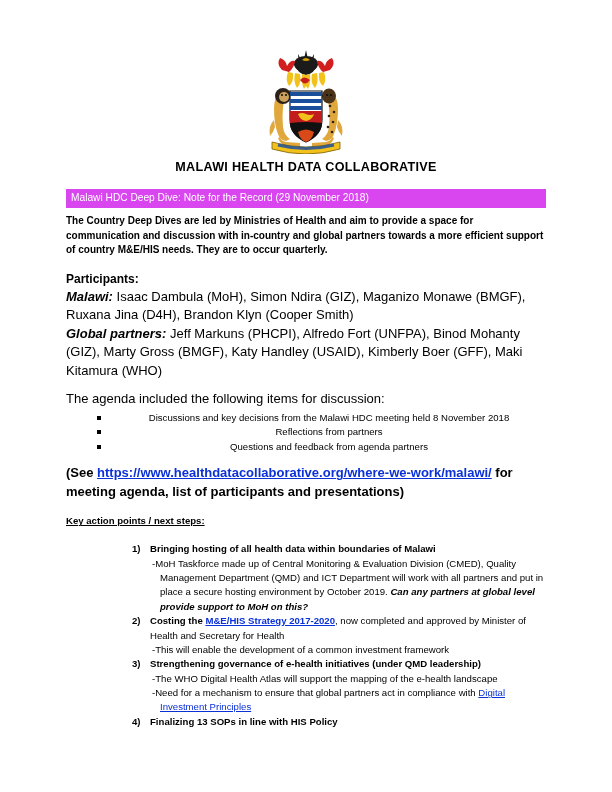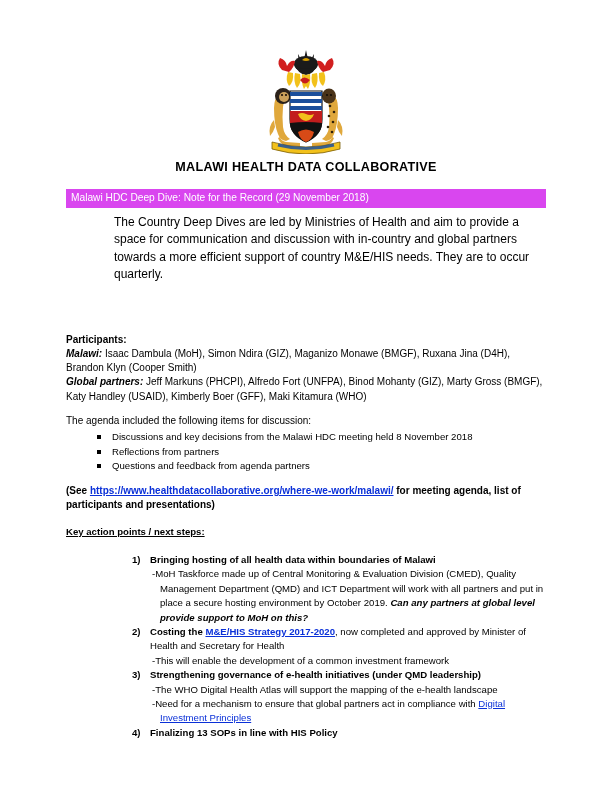--- a/index.html
+++ b/index.html
@@ -56,44 +56,42 @@
     color: #ffffff;
     font-size: 10.2px;
     font-weight: normal;
     padding: 3px 5px 4px 5px;
     line-height: 1.18;
     box-sizing: border-box;
   }
 
   
   .para {
-    font-size: 10px;
+    font-size: 13px;
     line-height: 1.42;
     color: #000000;
     margin-top: 6px;
   }
   .bold { font-weight: bold; }
   .bolditalic { font-weight: bold; font-style: italic; }
 
   .lead {
-    font-weight: normal;
+    font-weight: bold;
+    font-size: 10px;
+    line-height: 1.45;
+    margin-top: 6px;
+  }
+
+  .gap-sm { height: 10px; }
+  .gap-md { height: 13px; }
+
+  .section-label {
+    font-weight: bold;
     font-size: 12px;
     line-height: 1.45;
-    margin-top: 6px;
-    margin-left: 48px;
-  }
-
-  .gap-sm { height: 10px; }
-  .gap-md { height: 13px; }
-
-  .section-label {
-    font-weight: bold;
-    font-size: 10px;
-    line-height: 1.45;
-    margin-top: 36px;
   }
   .section-label-ul {
     font-weight: bold;
     font-size: 9.6px;
     line-height: 1.45;
     text-decoration: underline;
   }
 
   .link {
     color: #0a30d8;
@@ -103,20 +101,21 @@
     color: #0a30d8;
     text-decoration: underline;
     font-weight: bold;
   }
 
   
   ul.sq-list {
     list-style: none;
     margin: 2px 0 0 0;
     padding: 0;
+    text-align: center;
   }
   ul.sq-list li {
     font-size: 9.6px;
     line-height: 1.52;
     position: relative;
     padding-left: 46px;
     color: #000;
   }
   ul.sq-list li::before {
     content: "";

